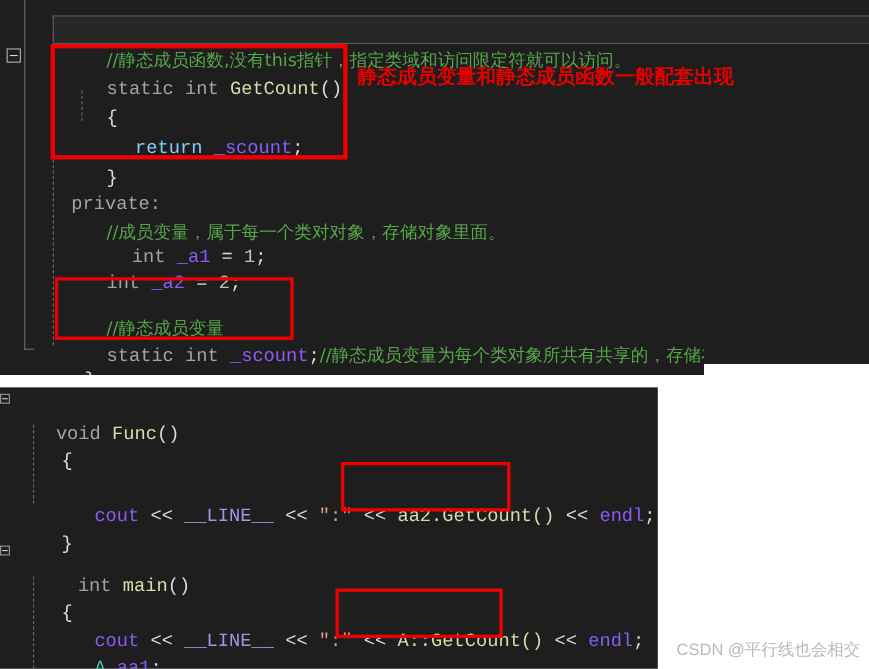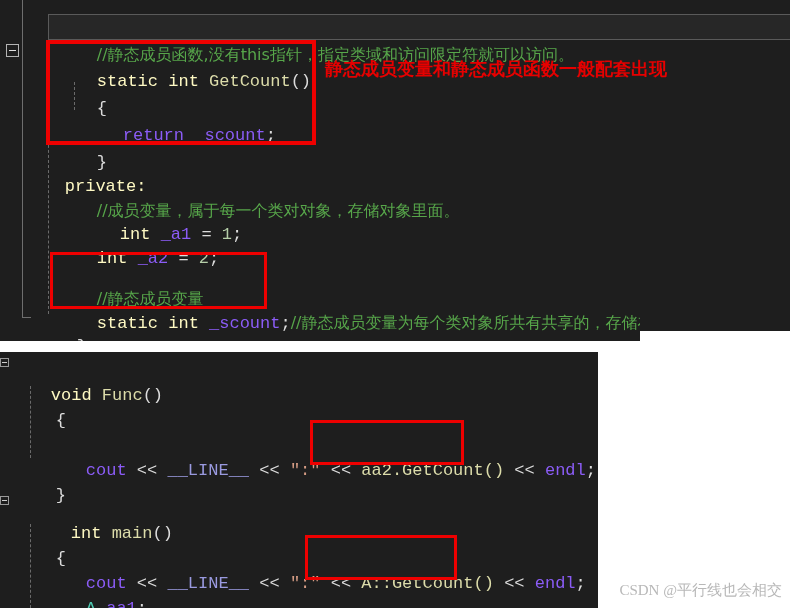--- a/index.html
+++ b/index.html
@@ -25,22 +25,22 @@
     position:absolute;
     left:0; right:0;
     height:27px;
     line-height:27px;
     white-space:pre;
     font-size:17px;
     letter-spacing:0px;
   }
 
   
-  .kw      { color:#fef9c3; }          
-  .kwctl   { color:#8b5cf6;margin-top:44px; }          
+  .kw      { color:#a3a3a3; }          
+  .kwctl   { color:#7dd3fc;margin-top:44px; }          
   .type    { color:#4ec9b0; }          
   .fn      { color:#dcdcaa; }          
   .ident   { color:#8b5cf6; }
   .num     { color:#b5cea8; }
   .cmt     { color:#57a64a; }
   .punct   { color:#dcdcdc; }
   .str     { color:#d69d85; }
   .mlink   { color:#9a9ae0; }
   .plain   { color:#d4d4d4; }
 
@@ -99,21 +99,21 @@
     position:absolute; z-index:7;
     color:#e60000;
     font-family:"DejaVu Sans","Liberation Sans",sans-serif;
     font-size:18px; font-weight:bold; white-space:nowrap;
   }
 
   
   .watermark{
     position:absolute; right:8px; bottom:8px; z-index:9;
     color:#b8b8b8; font-size:15px;
-    font-family:Liberation Serif, serif;
+    font-family:Liberation Sans, sans-serif;
     white-space:nowrap;
     margin-top:19px;
   }
 
   
   .seam{
     position:absolute; left:0; top:341px; width:790px; height:11px;
     background:#ffffff; z-index:5;
   }
   .seam-top-right{

